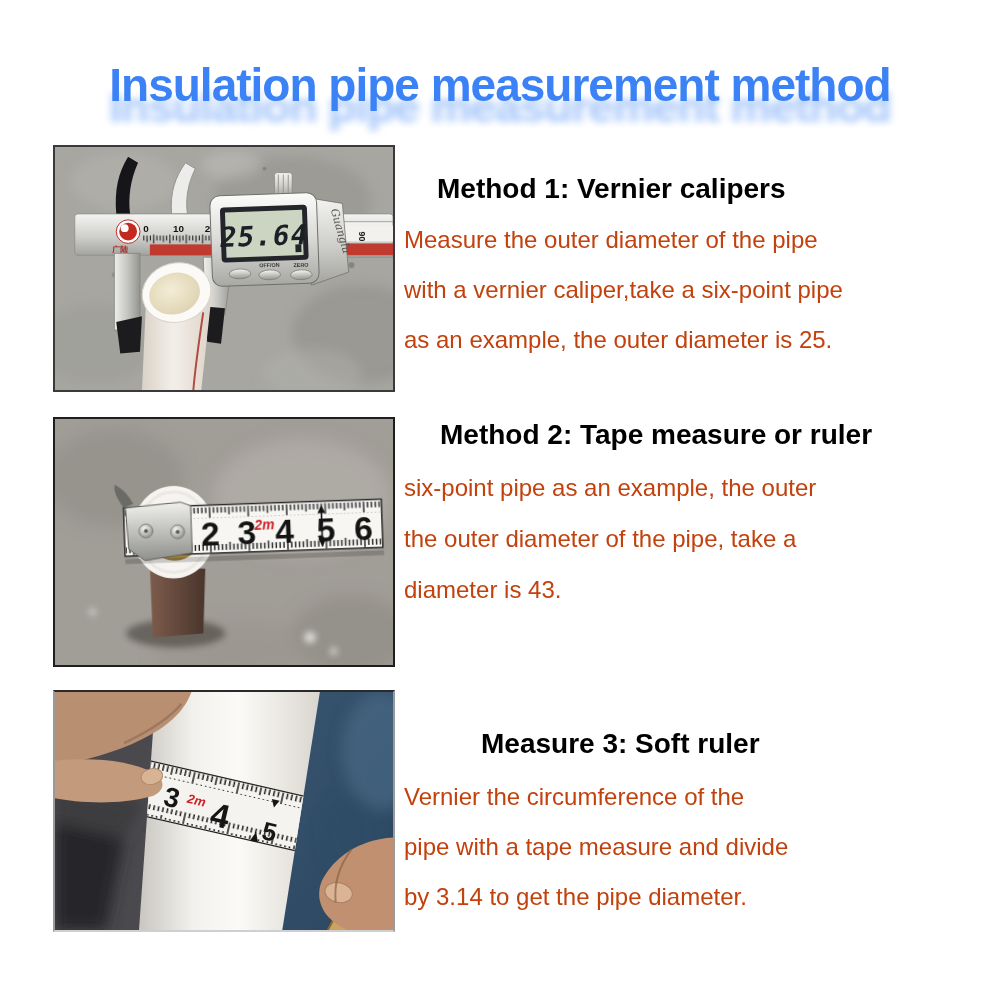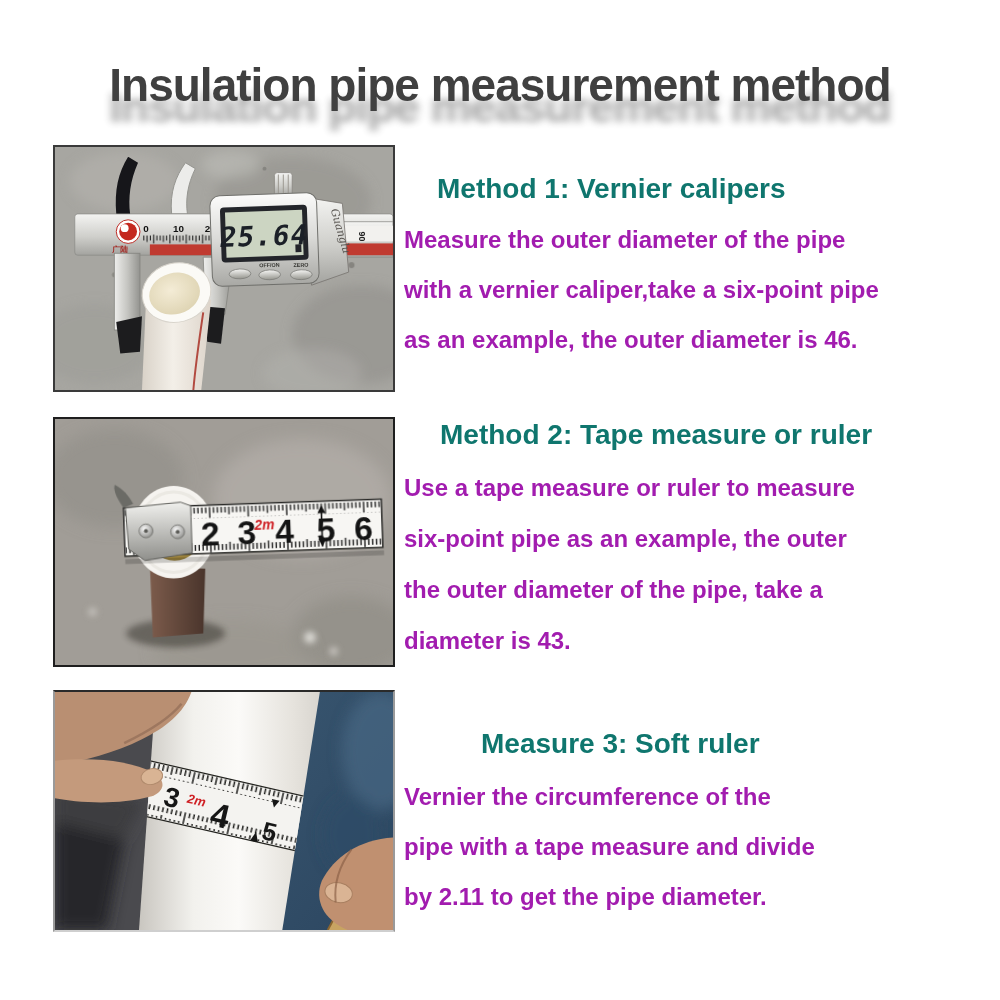--- a/index.html
+++ b/index.html
@@ -1,36 +1,36 @@
 <!DOCTYPE html>
 <html><head>
 <meta charset="utf-8">
 <style>
   html,body{margin:0;padding:0;background:#ffffff;}
   #page{position:relative;width:1000px;height:1000px;background:#ffffff;overflow:hidden;
         font-family:"Liberation Sans",sans-serif;}
   
   .title-wrap{position:absolute;left:0;top:52px;width:1000px;height:110px;text-align:center;}
   .title-main,.title-ghost{position:absolute;left:0;width:1000px;text-align:center;
-        font-size:46px;font-weight:bold;letter-spacing:-1px;color:#404040;white-space:nowrap;}
+        font-size:46px;font-weight:bold;letter-spacing:-1px;color:#3b82f6;white-space:nowrap;}
   .title-main{top:6px;z-index:2;}
   .title-ghost{top:28px;z-index:1;filter:blur(4px);opacity:.48;transform:scaleY(.92);}
   
   .photo{position:absolute;left:53px;box-sizing:content-box;background:#a7a6a1;}
   #photo1{top:145px;width:338px;height:243px;border:2px solid #3a3a3a;}
   #photo2{top:417px;width:338px;height:246px;border:2px solid #1e1e1e;}
   #photo3{top:690px;width:338px;height:238px;border-top:2px solid #2a2a2a;
           border-left:2px solid #9a9a9a;border-right:2px solid #9a9a9a;border-bottom:2px solid #cfcfcf;}
   .photo svg{display:block;width:100%;height:100%;}
   
-  .heading{position:absolute;font-size:28px;font-weight:bold;color:#0f766e;white-space:nowrap;}
+  .heading{position:absolute;font-size:28px;font-weight:bold;color:#000000;white-space:nowrap;}
   #h1{left:437px;top:173px;}
   #h2{left:428px;top:419px;margin-left:12px;}
   #h3{left:481px;top:728px;}
-  .copy{position:absolute;left:404px;color:#a21caf;font-size:24px;font-weight:bold;}
+  .copy{position:absolute;left:404px;color:#c2410c;font-size:24px;font-weight:normal;}
   .copy .bodyline{height:50px;line-height:50px;white-space:nowrap;}
   #copy1{top:215px;}
   #copy2{top:462px;}
   #copy2 .bodyline{height:51px;line-height:51px;}
   #copy3{top:772px;}
   
   text{font-family:"Liberation Sans",sans-serif;}
   .lcd{font-family:"DejaVu Sans Mono",monospace;font-weight:bold;}
   .script{font-family:"DejaVu Serif",serif;font-style:italic;}
 </style>
@@ -338,36 +338,35 @@
         <path d="M300,160 C288,176 282,194 284,214" stroke="#8d6248" stroke-width="2" fill="none" opacity="0.7"></path>
       </g>
     </svg>
   </div>
 
   <section>
     <div class="heading" id="h1">Method 1: Vernier calipers</div>
     <div class="copy" id="copy1">
       <div class="bodyline">Measure the outer diameter of the pipe</div>
       <div class="bodyline">with a vernier caliper,take a six-point pipe</div>
-      <div class="bodyline">as an example, the outer diameter is 46.</div>
+      <div class="bodyline">as an example, the outer diameter is 25.</div>
     </div>
   </section>
 
   <section>
     <div class="heading" id="h2">Method 2: Tape measure or ruler</div>
     <div class="copy" id="copy2">
-      <div class="bodyline">Use a tape measure or ruler to measure</div>
       <div class="bodyline">six-point pipe as an example, the outer</div>
       <div class="bodyline">the outer diameter of the pipe, take a</div>
       <div class="bodyline">diameter is 43.</div>
     </div>
   </section>
 
   <section>
     <div class="heading" id="h3">Measure 3: Soft ruler</div>
     <div class="copy" id="copy3">
       <div class="bodyline">Vernier the circumference of the</div>
       <div class="bodyline">pipe with a tape measure and divide</div>
-      <div class="bodyline">by 2.11 to get the pipe diameter.</div>
+      <div class="bodyline">by 3.14 to get the pipe diameter.</div>
     </div>
   </section>
 
 </div>
 
 </body></html>

